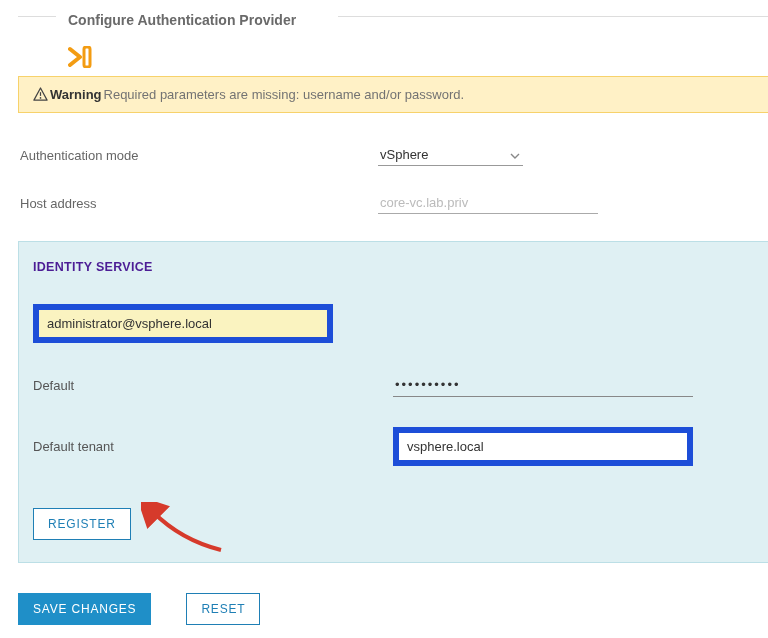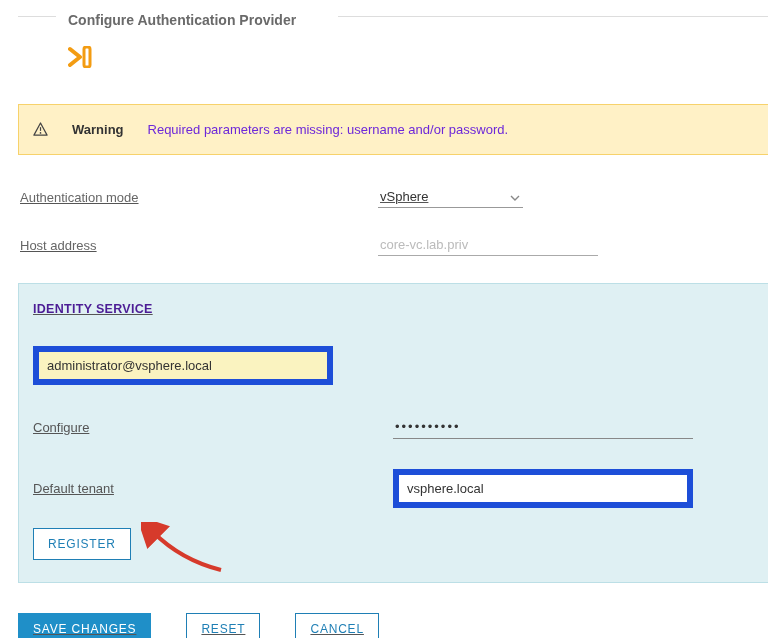--- a/index.html
+++ b/index.html
@@ -28,35 +28,34 @@
   .section-header::before { left:0; width:38px; }
   .section-header::after { left:320px; right:-20px; }
   .section-title { font-size:14px; color:#6a6a6a; font-weight:600; }
   .section-sub { margin:18px 0 0 0; display:flex; align-items:center; gap:14px; }
   .arrow-icon {
     width:26px; height:22px; position:relative; flex:0 0 26px;
   }
   .arrow-icon svg { display:block; }
   .section-sub-text { color:#777; font-size:14px; }
   .warning-bar {
-    margin-top:28px;
     background:#fff1c6;
     border:1px solid #f7d26b;
     border-right:none;
-    padding:17px 14px;
+    padding:10px 14px;
     display:flex;
     align-items:center;
-    gap:24px;
+    gap:2px;
     font-size:13px;
   }
   .warning-bar .w-icon { width:15px; height:15px; }
   .warning-bar .w-label { font-weight:700; color:#333; }
-  .warning-bar .w-msg { color:#6d28d9; }
-
-  .form-area { padding-top:18px;text-decoration:underline; }
+  .warning-bar .w-msg { color:#737373; }
+
+  .form-area { padding-top:18px; }
   .row { display:flex; align-items:center; height:48px; }
   .row .label { width:360px; color:#666; font-size:13px; padding-left:2px;}
   .row .control { width:150px; }
 
   .select-wrap {
     position:relative; width:145px;
     border-bottom:1px solid #999; padding:3px 18px 3px 2px;
     color:#333; font-size:13px;
   }
   .select-wrap .chev {
@@ -94,21 +93,21 @@
     display:inline-block; padding:8px 14px; font-size:12px;
     letter-spacing:.8px; cursor:pointer; text-align:center;
     font-family:inherit;
   }
   .btn-outline {
     background:#fff; border:1px solid #1f7fb5; color:#1f7fb5;
   }
   .btn-primary {
     background:#1f8fc8; border:1px solid #1f8fc8; color:#fff;
   }
-  .register-btn { margin-top:20px; }
+  .register-btn { margin-top:42px; }
   .actions { margin-top:30px; display:flex; gap:35px; align-items:center; }
 
   .annotation-arrow {
     position:absolute; left:122px; bottom:6px; width:90px; height:54px;
     pointer-events:none;
   }
 </style>
 </head>
 <body>
 
@@ -162,21 +161,21 @@
     <div class="identity-panel">
       <div class="panel-title">IDENTITY SERVICE</div>
 
       <div class="panel-row">
         <div class="field highlight">
           <input type="text" value="administrator@vsphere.local" style="">
         </div>
       </div>
 
       <div class="panel-row">
-        <div class="label">Configure</div>
+        <div class="label">Default</div>
         <div class="field underline">
           <input type="text" value="••••••••••" style="">
         </div>
       </div>
 
       <div class="panel-row">
         <div class="label">Default tenant</div>
         <div class="field">
           <input type="text" value="vsphere.local" style="">
         </div>
@@ -192,17 +191,16 @@
             </marker>
           </defs>
           <path d="M80 48 Q40 38 12 10" fill="none" stroke="#d63a2b" stroke-width="4" marker-end="url(#ah)"></path>
         </svg>
       </div>
     </div>
 
     <div class="actions">
       <button class="btn btn-primary">SAVE CHANGES</button>
       <button class="btn btn-outline">RESET</button>
-      <button class="btn btn-outline">CANCEL</button>
     </div>
 
   </div>
 </div>
 
 </body></html>

